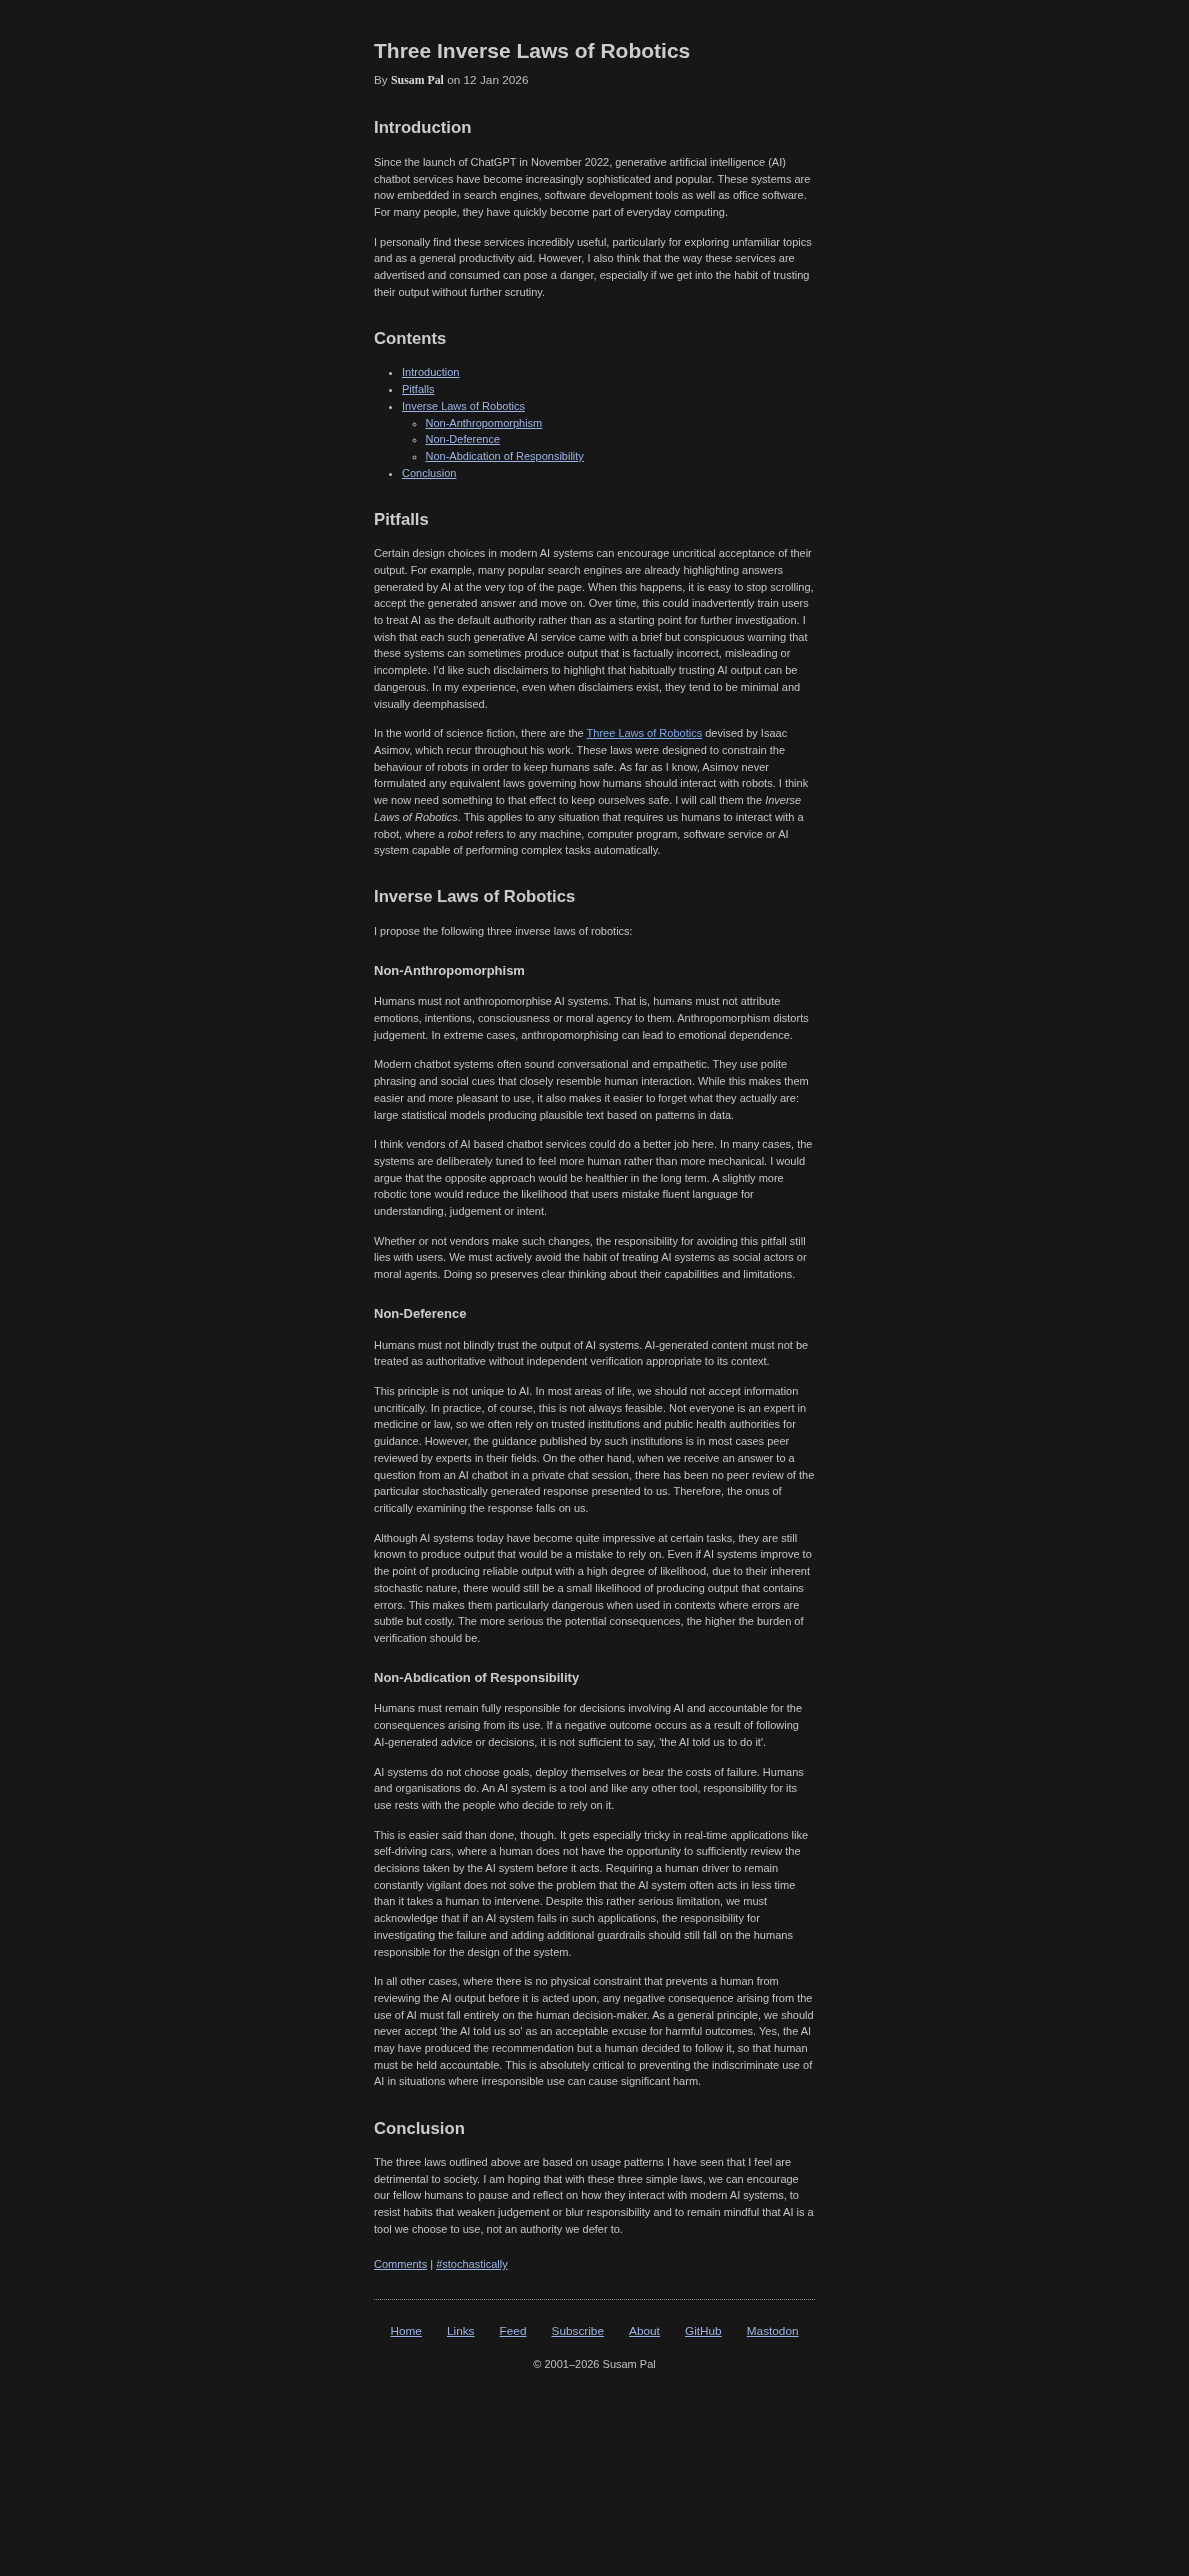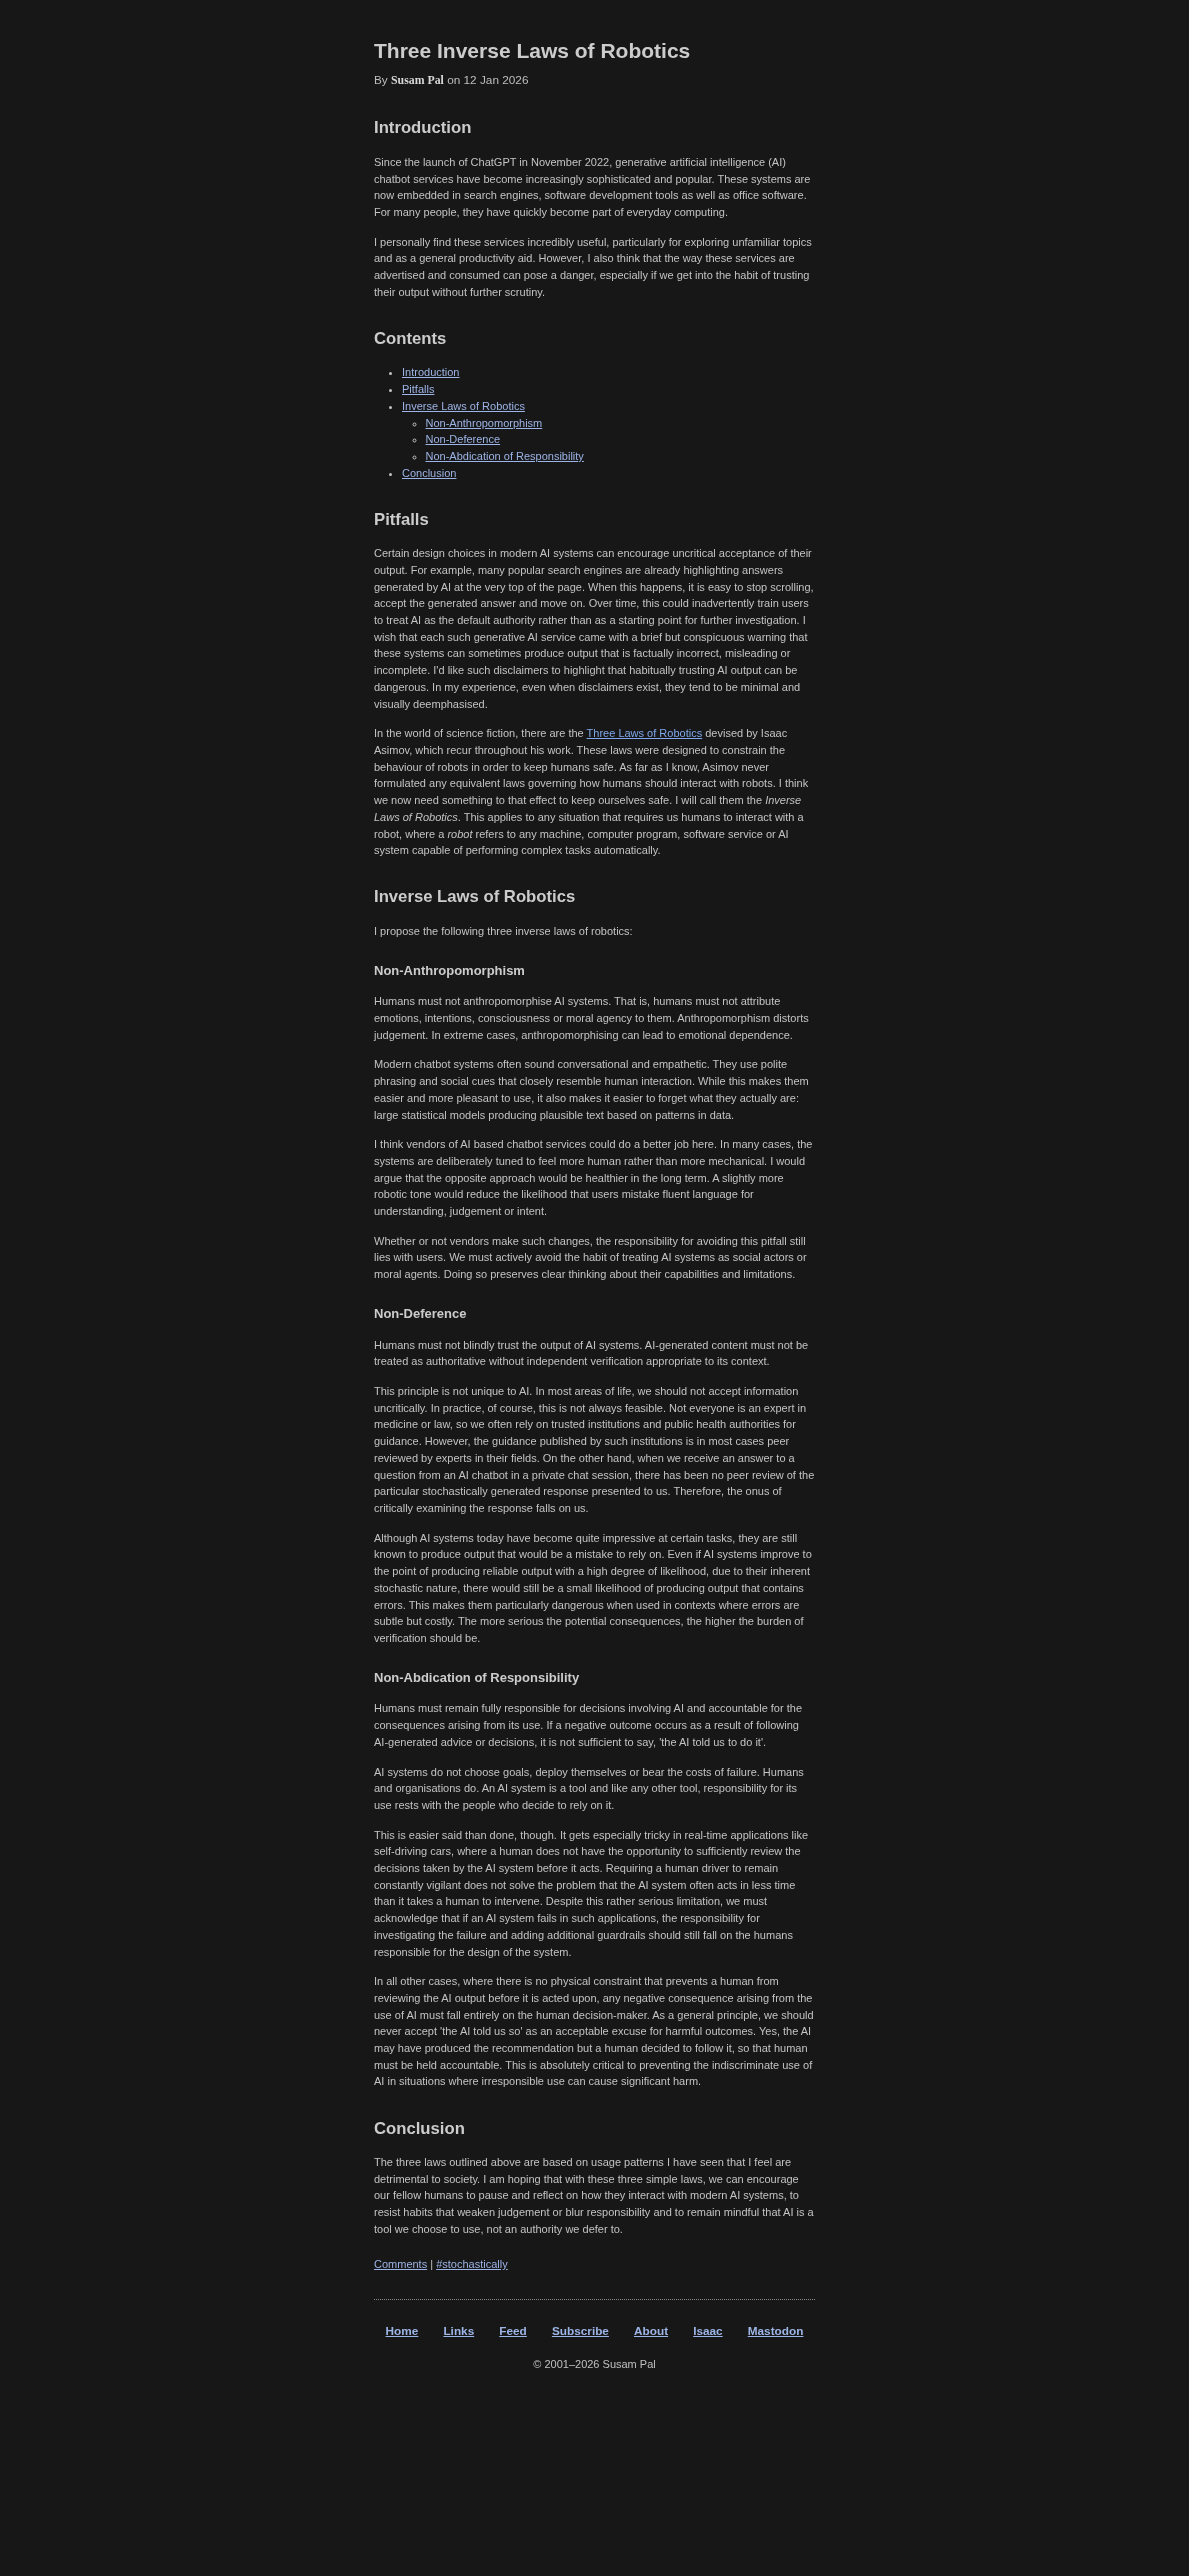--- a/index.html
+++ b/index.html
@@ -71,21 +71,20 @@
   .post-meta .separator { color: #c3c3c3; }
   footer {
     margin-top: 26px;
     border-top: 1.9px dotted #8a8a8a;
     padding: 23.5px 0 10px;
     text-align: center;
   }
   nav.footer-nav a {
     margin: 0 11px;
     font-size: 11.8px;
-    font-weight: bold;
   }
   .copyright {
     margin: 16px 0 0;
     color: #c0c0c0;
   }
 </style>
 </head>
 <body>
 
 <main>
@@ -149,20 +148,20 @@
     <a href="#">#stochastically</a>
   </p>
 
   <footer>
     <nav class="footer-nav">
       <a href="#">Home</a>
       <a href="#">Links</a>
       <a href="#">Feed</a>
       <a href="#">Subscribe</a>
       <a href="#">About</a>
-      <a href="#">Isaac</a>
+      <a href="#">GitHub</a>
       <a href="#">Mastodon</a>
     </nav>
     <p class="copyright">© 2001–2026 Susam Pal</p>
   </footer>
 
 </main>
 
 
 </body></html>

